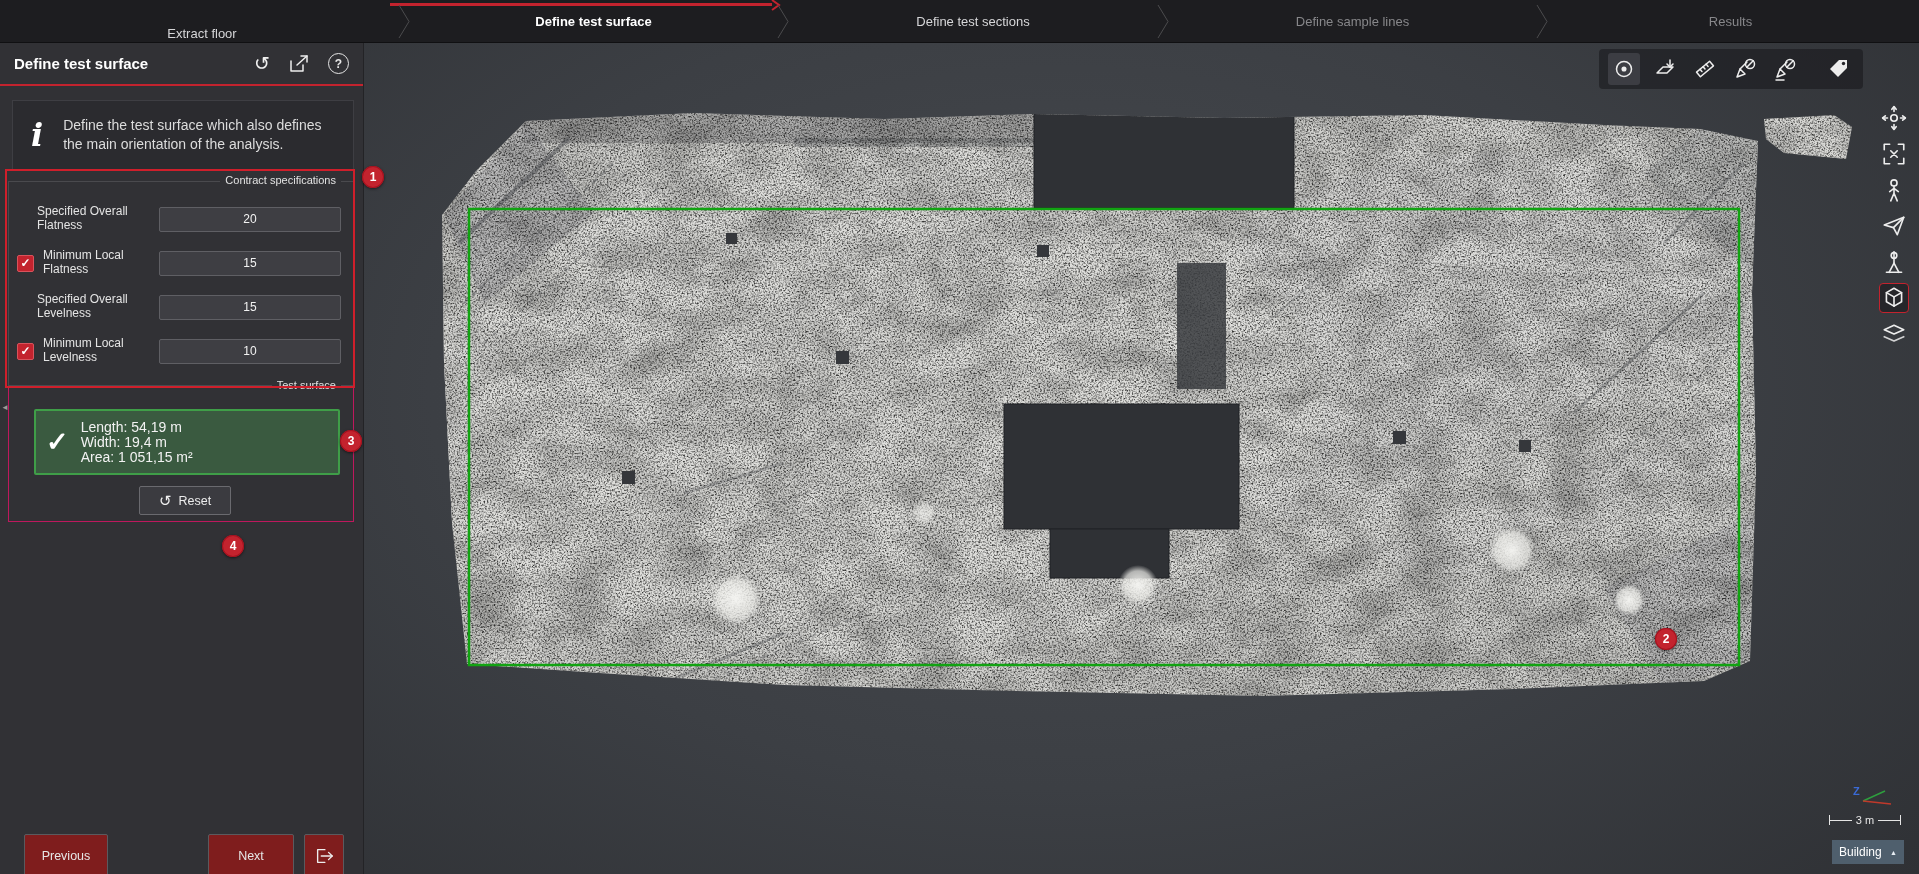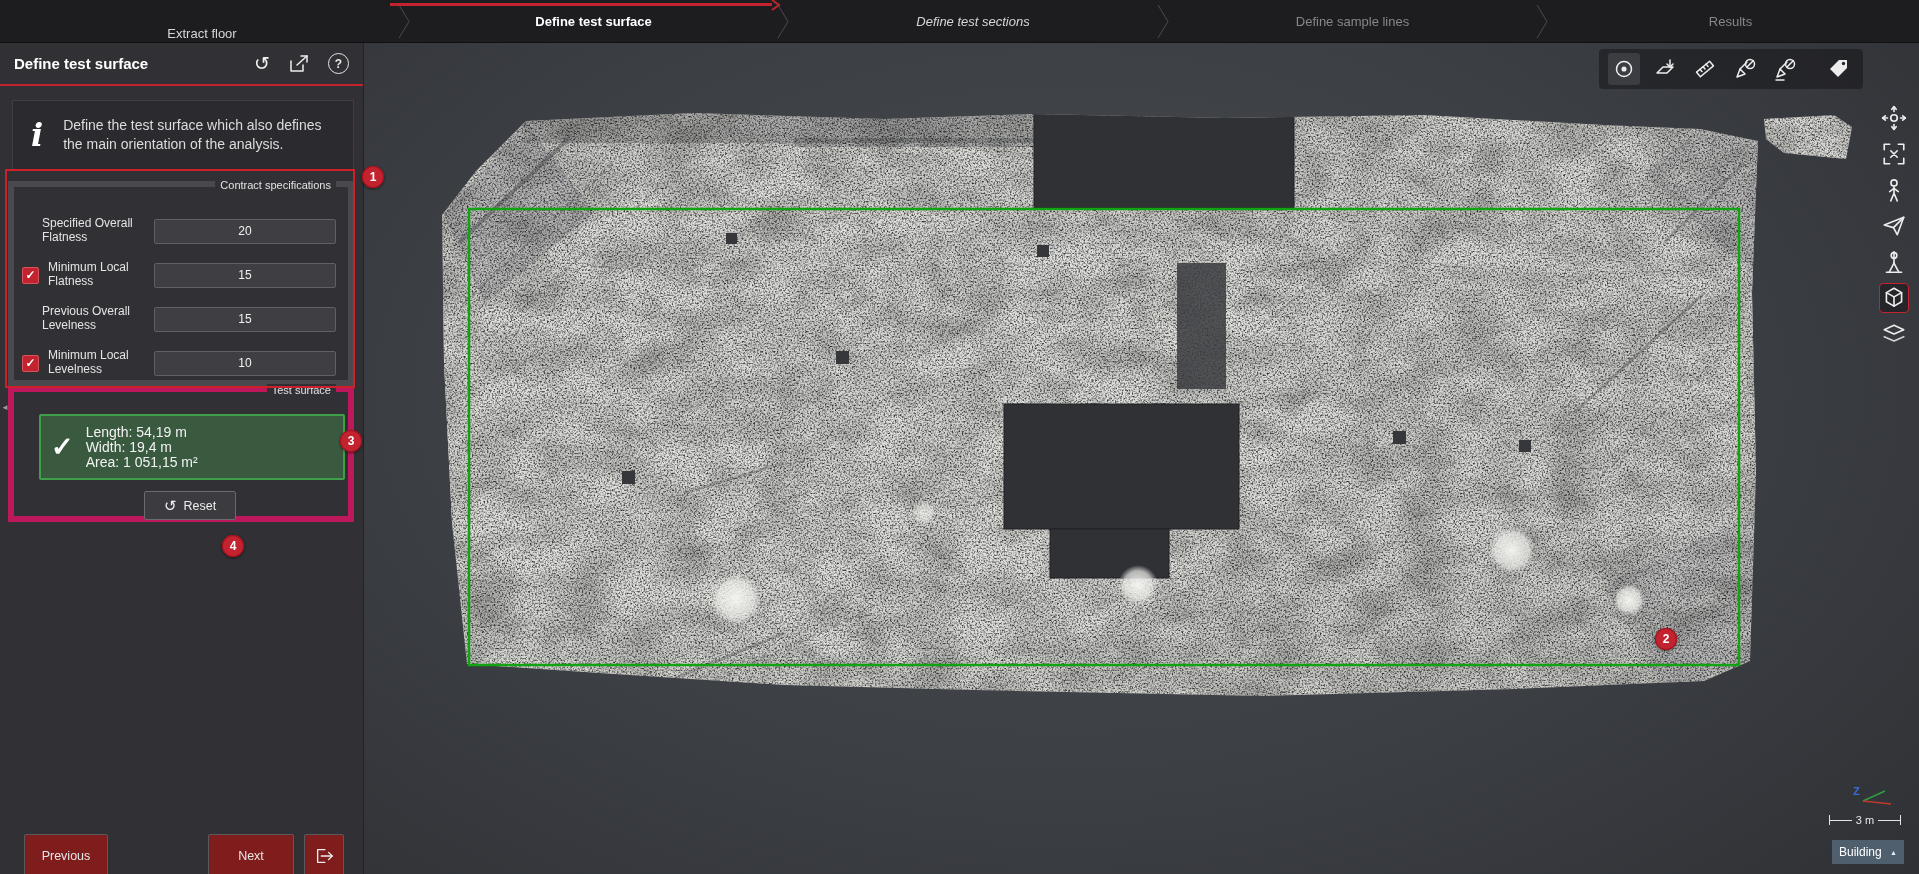--- a/index.html
+++ b/index.html
@@ -8,21 +8,21 @@
     position:relative; width:1919px; height:874px; overflow:hidden;
     background:#2e2e32; font-family:"Liberation Sans", sans-serif; color:#e8e8e8;
   }
   
   .topbar { position:absolute; left:0; top:0; width:1919px; height:43px;
     background:#1d1d20; border-bottom:1px solid #101012; z-index:4; }
   .tab { position:absolute; top:0; height:43px; display:flex; align-items:center;
     justify-content:center; font-size:13px; color:#d6d6d8; cursor:pointer; }
   .tab.t0 { left:0; width:404px;margin-top:12px; }
   .tab.t1 { left:404px; width:379px; color:#ffffff; font-weight:bold; }
-  .tab.t2 { left:783px; width:380px;font-style:italic; }
+  .tab.t2 { left:783px; width:380px; }
   .tab.t3 { left:1163px; width:379px; color:#87878a; }
   .tab.t4 { left:1542px; width:377px; color:#87878a; }
   .sep { position:absolute; top:0; }
   .progress-line { position:absolute; left:-14px; top:3px; width:382px; height:3px;
     background:#c3232e; }
   .progress-tip { position:absolute; left:366px; top:-1px; }
   
   .panel { position:absolute; left:0; top:43px; width:364px; height:831px;
     background:#313135; border-right:1px solid #232326; z-index:2; }
   .panel-header { position:absolute; left:0; top:0; width:100%; height:43px;
@@ -31,25 +31,25 @@
   .hdr-icons { margin-left:auto; display:flex; align-items:center; gap:18px; }
   .glyph-icon { font-size:19px; color:#f0f0f0; line-height:1; cursor:pointer; }
   .help-circle { width:21px; height:21px; border:1.5px solid #e6e6e6; border-radius:50%;
     display:flex; align-items:center; justify-content:center; font-size:12px;
     font-weight:bold; color:#e6e6e6; cursor:pointer; }
   .info-box { position:absolute; left:12px; top:57px; width:342px; height:70px;
     background:#2b2b2f; border:1px solid #3e3e43; display:flex; align-items:center; }
   .info-i { font-family:"DejaVu Serif", serif; font-style:italic; font-weight:bold;
     font-size:32px; color:#fff; margin:0 20px 0 18px; }
   .info-box p { font-size:14px; color:#dcdcdc; line-height:1.35; width:270px; }
-  .fieldset { position:absolute; border:6px solid #be185d; }
+  .fieldset { position:absolute; border:1px solid #be185d; }
   .fieldset .legend { position:absolute; top:-8px; right:12px; background:#313135;
     padding:0 5px; font-size:11px; color:#e2e2e2; }
   .fs-contract { left:8px; top:138px; width:346px; height:205px; border-color:#4a4a4e; }
-  .row { position:absolute; left:0; width:100%; height:30px; display:flex; align-items:center;margin-top:7px; }
+  .row { position:absolute; left:0; width:100%; height:30px; display:flex; align-items:center; }
   .row.r0 { top:22px; } .row.r1 { top:66px; } .row.r2 { top:110px; } .row.r3 { top:154px; }
   .row .lbl { font-size:12px; color:#e4e4e4; line-height:1.15; }
   .row.plain { padding-left:28px; } .row.plain .lbl { width:110px; }
   .row.withcb { padding-left:8px; } .row.withcb .lbl { width:90px; }
   .cb { width:17px; height:17px; background:#c3232e; border:1px solid #d8535c;
     border-radius:2px; margin-right:9px; display:flex; align-items:center;
     justify-content:center; cursor:pointer; flex:none; }
   .cbmark { color:#fff; font-size:12px; font-weight:bold; line-height:1; }
   .row input.val { margin-left:auto; margin-right:12px; width:182px; height:25px;
     background:#3e3e43; border:1px solid #5f5f64; border-radius:2px; color:#f2f2f2;
@@ -182,21 +182,21 @@
         <input class="val" type="text" readonly="" value="20" style="">
       </div>
       <div class="row r1 withcb">
         <span class="cb">
           <span class="cbmark">✓</span>
         </span>
         <label class="lbl">Minimum Local Flatness</label>
         <input class="val" type="text" readonly="" value="15" style="">
       </div>
       <div class="row r2 plain">
-        <label class="lbl">Previous Overall Levelness</label>
+        <label class="lbl">Specified Overall Levelness</label>
         <input class="val" type="text" readonly="" value="15" style="">
       </div>
       <div class="row r3 withcb">
         <span class="cb">
           <span class="cbmark">✓</span>
         </span>
         <label class="lbl">Minimum Local Levelness</label>
         <input class="val" type="text" readonly="" value="10" style="">
       </div>
     </div>

